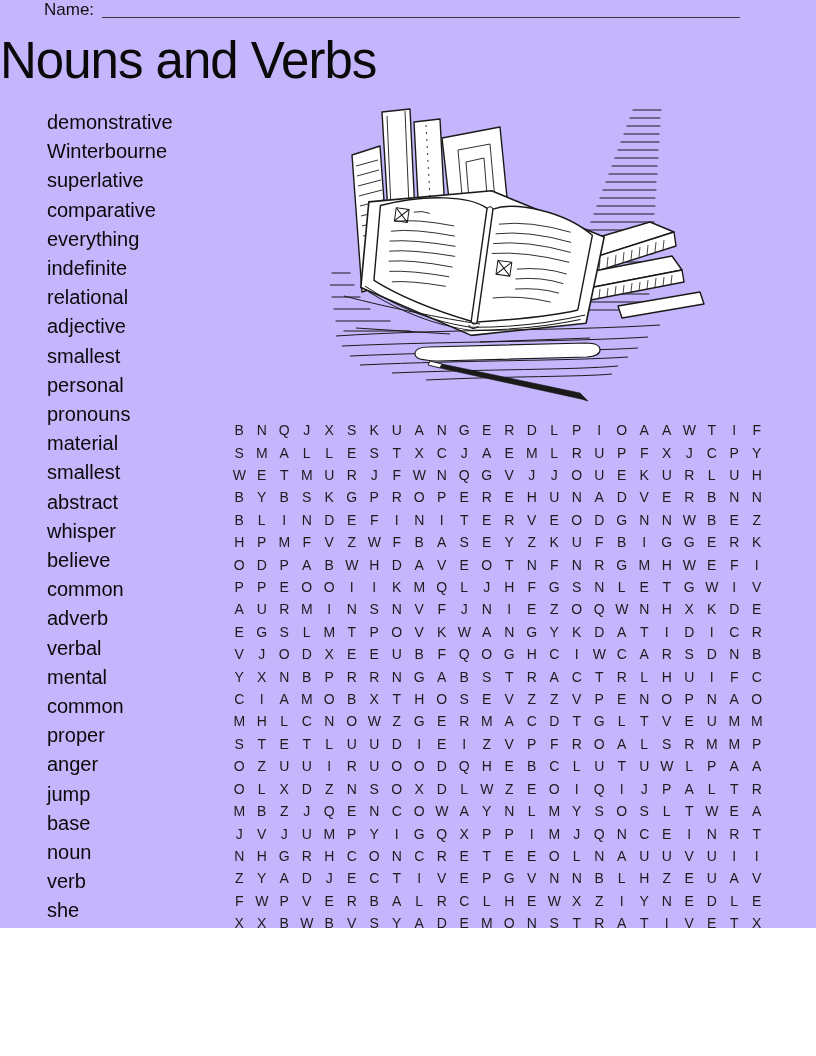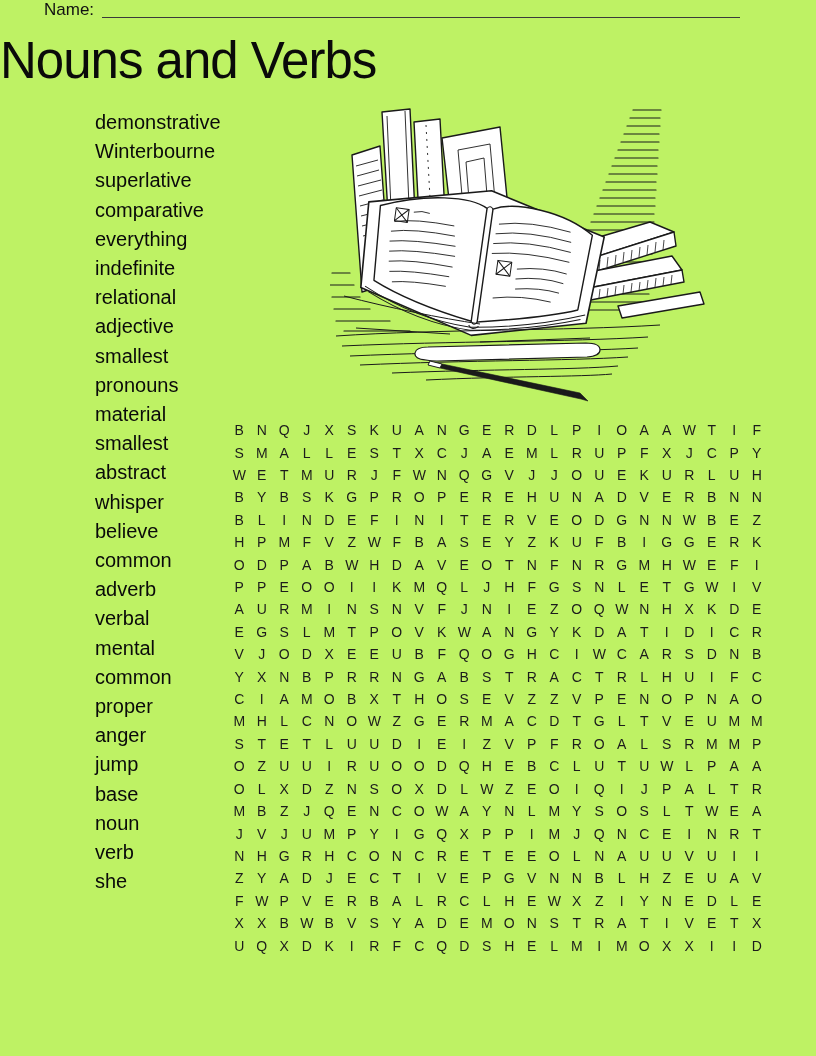--- a/index.html
+++ b/index.html
@@ -1,27 +1,27 @@
 <!DOCTYPE html>
 <html><head>
 <meta charset="utf-8">
 <style>
   html,body{margin:0;padding:0;background:#fff;}
   .page{
-    position:relative;width:816px;height:1056px;background:#bef264;overflow:hidden;
+    position:relative;width:816px;height:928px;background:#c4b5fd;overflow:hidden;
     font-family:"Liberation Sans",sans-serif;color:#111;
   }
   .name-label{position:absolute;left:44px;top:0;font-size:17px;color:#111;}
   .name-line{position:absolute;left:102px;top:1px;width:638px;height:16px;border-bottom:1.6px solid #3a3a3a;}
   .title{
     position:absolute;left:0;top:31px;width:100%;margin:0;
     font-size:51px;font-weight:400;letter-spacing:-1px;color:#0a0a0a;
   }
   .word-list{position:absolute;left:47px;top:108px;font-size:20px;line-height:29.2px;color:#0a0a0a;}
-  .word{white-space:nowrap;margin-left:48px;}
+  .word{white-space:nowrap;}
   .illustration{position:absolute;left:330px;top:98px;}
   .grid{
     position:absolute;left:228px;top:419px;
     display:grid;grid-template-columns:repeat(24,22.5px);grid-auto-rows:22.42px;
   }
   .cell{
     display:flex;align-items:center;justify-content:center;
     font-size:14px;color:#1c1c1c;font-family:"Liberation Sans",sans-serif;
   }
 </style>
@@ -38,20 +38,21 @@
   <div class="word-list" id="word-list">
       <div class="word">demonstrative</div>
       <div class="word">Winterbourne</div>
       <div class="word">superlative</div>
       <div class="word">comparative</div>
       <div class="word">everything</div>
       <div class="word">indefinite</div>
       <div class="word">relational</div>
       <div class="word">adjective</div>
       <div class="word">smallest</div>
+      <div class="word">personal</div>
       <div class="word">pronouns</div>
       <div class="word">material</div>
       <div class="word">smallest</div>
       <div class="word">abstract</div>
       <div class="word">whisper</div>
       <div class="word">believe</div>
       <div class="word">common</div>
       <div class="word">adverb</div>
       <div class="word">verbal</div>
       <div class="word">mental</div>

